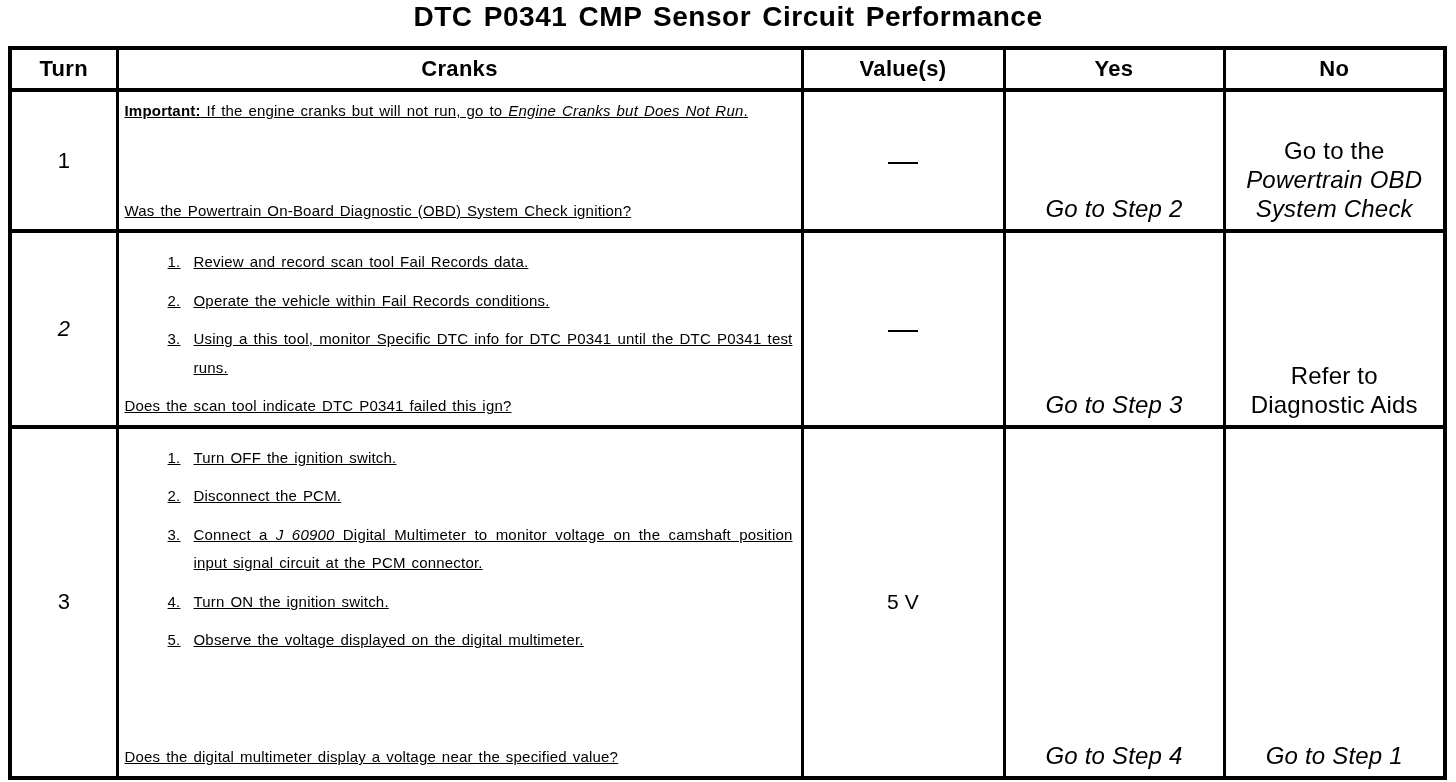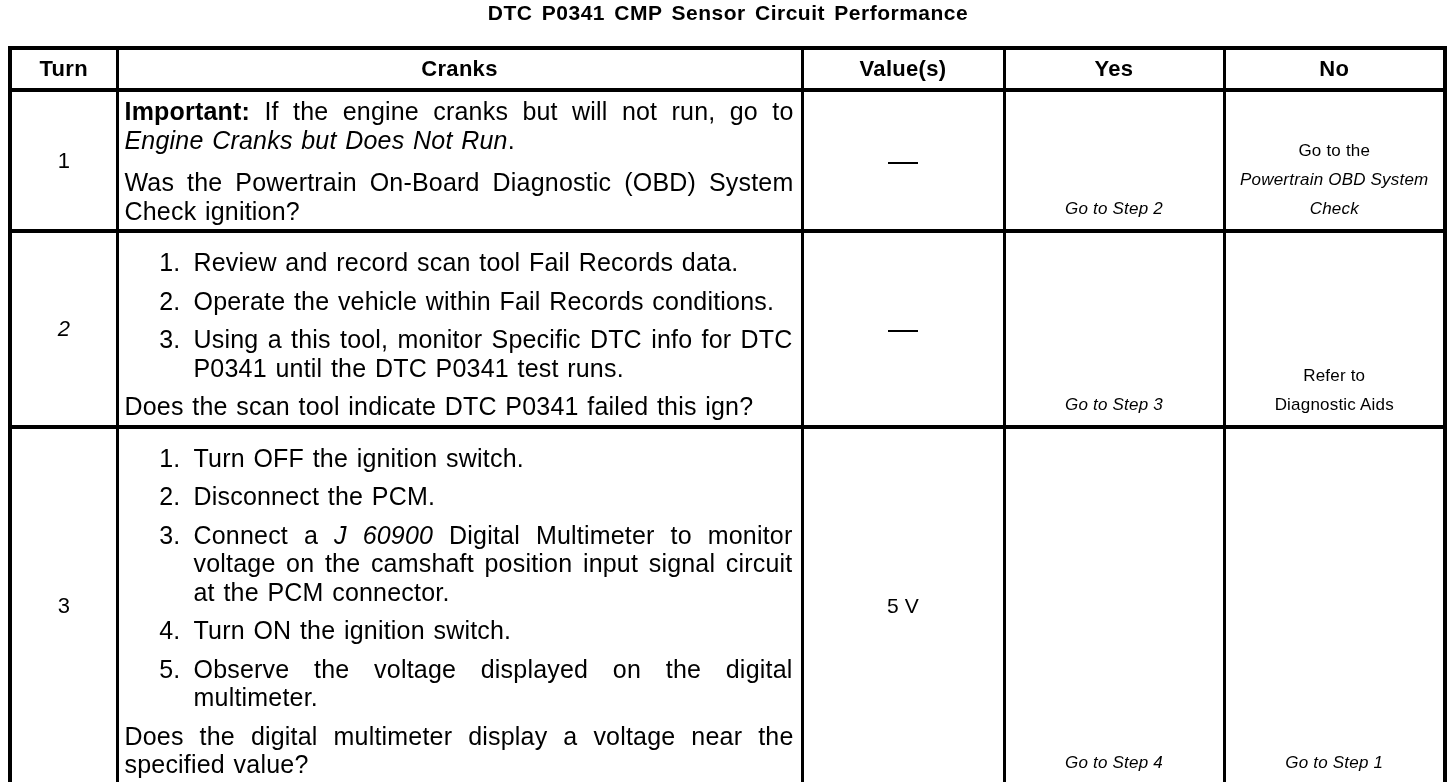--- a/index.html
+++ b/index.html
@@ -3,55 +3,55 @@
 <meta charset="utf-8">
 <style>
   html,body{margin:0;padding:0;background:#fff;}
   .page{
     position:relative;width:1456px;height:782px;background:#ffffff;
     font-family:"Liberation Sans",sans-serif;color:#000;overflow:hidden;
     -webkit-font-smoothing:antialiased;
   }
   .title{
     position:absolute;top:1px;left:0;width:100%;text-align:center;
-    font-size:21px;font-weight:bold;letter-spacing:0.5px;word-spacing:3px;
+    font-size:28px;font-weight:bold;letter-spacing:0.5px;word-spacing:3px;
   }
   table.diag{
     position:absolute;left:8px;top:46px;width:1435px;height:726px;
     border-collapse:collapse;table-layout:fixed;
     border:4px solid #000;
   }
   .diag th,.diag td{
     border-left:3px solid #000;border-right:3px solid #000;
     border-top:4px solid #000;border-bottom:4px solid #000;
     padding:0;vertical-align:top;
   }
   .diag th{
     height:38px;font-size:22px;font-weight:bold;text-align:center;
     vertical-align:middle;letter-spacing:0.3px;
   }
-  .txt{font-size:25px;line-height:28.5px;letter-spacing:0.2px;word-spacing:1.5px;}
+  .txt{font-size:15px;line-height:28.5px;letter-spacing:0.2px;word-spacing:1.5px;text-decoration:underline;}
   
   td.step-cell{text-align:center;vertical-align:middle;font-size:22px;}
   td.step-cell .it{font-style:italic;}
   
   td.action-cell{padding:5px 7px 4px 6px;}
   .action-flex{display:flex;flex-direction:column;justify-content:space-between;height:100%;box-sizing:border-box;}
   .action-para{text-align:justify;}
   .b{font-weight:bold;}
   .i{font-style:italic;}
   .olist{}
   .oli{display:flex;margin:10px 0 10px 30px;}
   .oli .num{flex:0 0 26px;text-align:right;padding-right:13px;}
   .oli .litxt{flex:1;text-align:justify;padding-right:1px;}
   .question{text-align:justify;}
   
   td.value-cell{vertical-align:middle;text-align:center;font-size:21px;letter-spacing:0.2px;}
   td.value-cell .dash{font-size:30px;}
-  td.yes-cell,td.no-cell{vertical-align:bottom;text-align:center;padding-bottom:6px;font-size:17px;line-height:29px;letter-spacing:0.2px;}
+  td.yes-cell,td.no-cell{vertical-align:bottom;text-align:center;padding-bottom:6px;font-size:24px;line-height:29px;letter-spacing:0.2px;}
   td.yes-cell{font-style:italic;}
   
   tr.r-head{height:42px;}
   tr.r1{height:141px;}
   tr.r2{height:180px;}
   tr.r3{height:351px;}
 </style>
 </head>
 <body>
 

